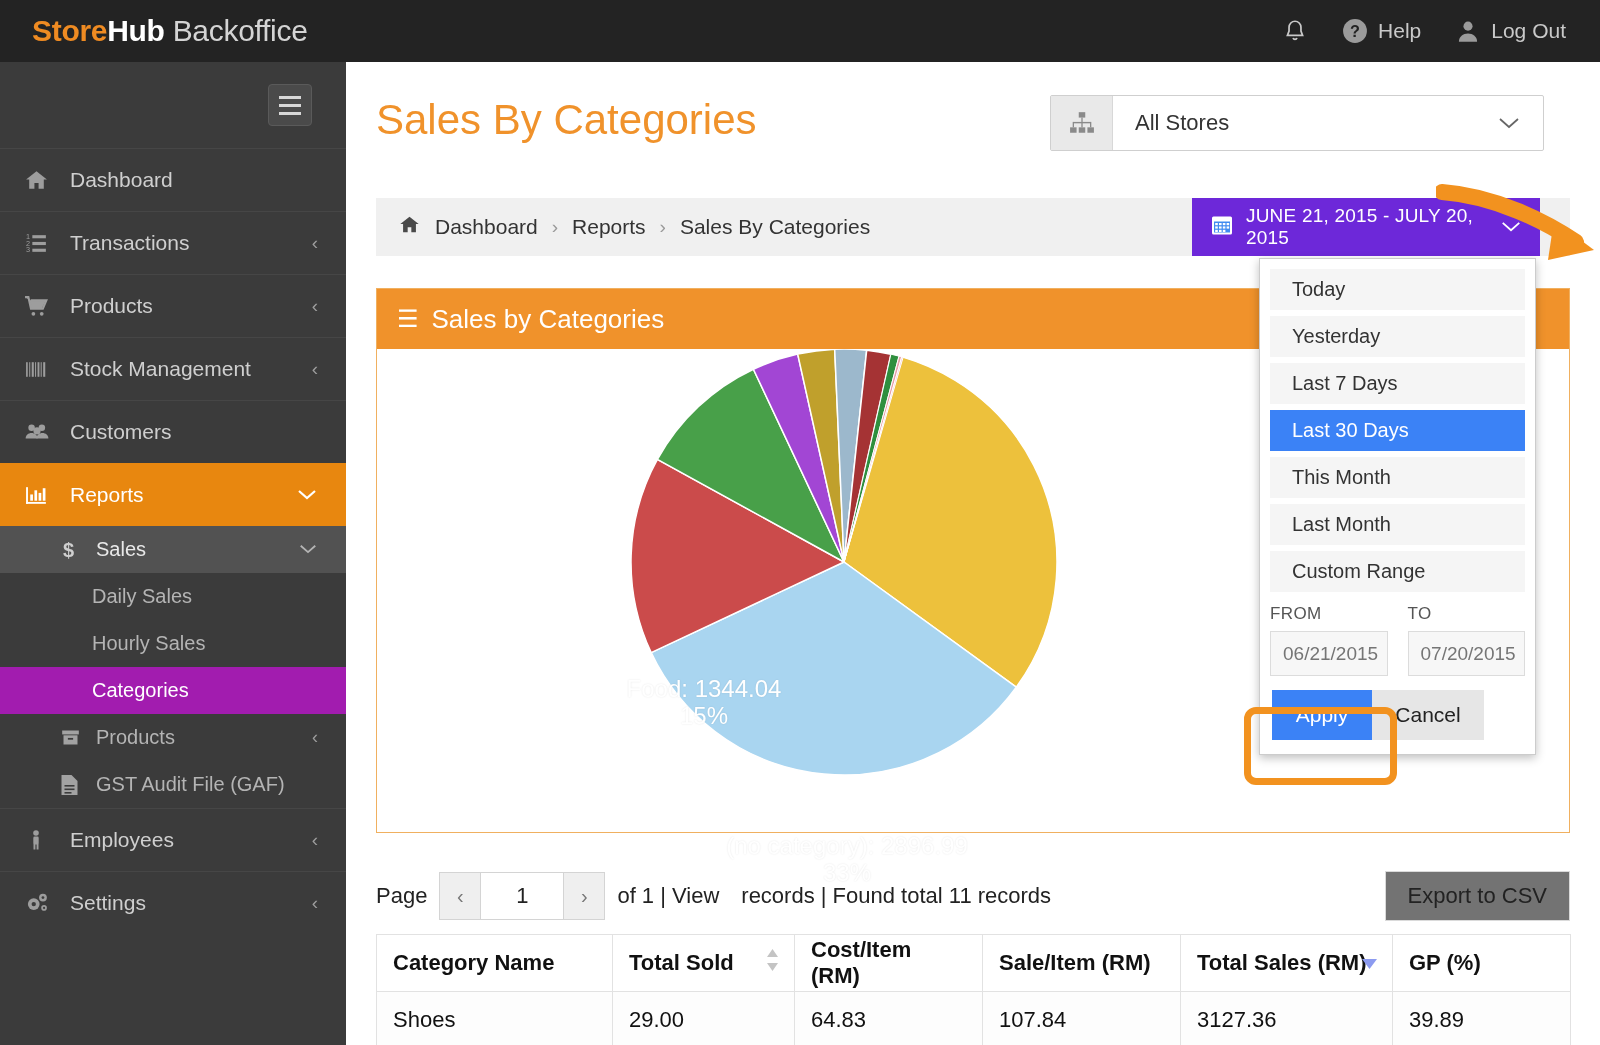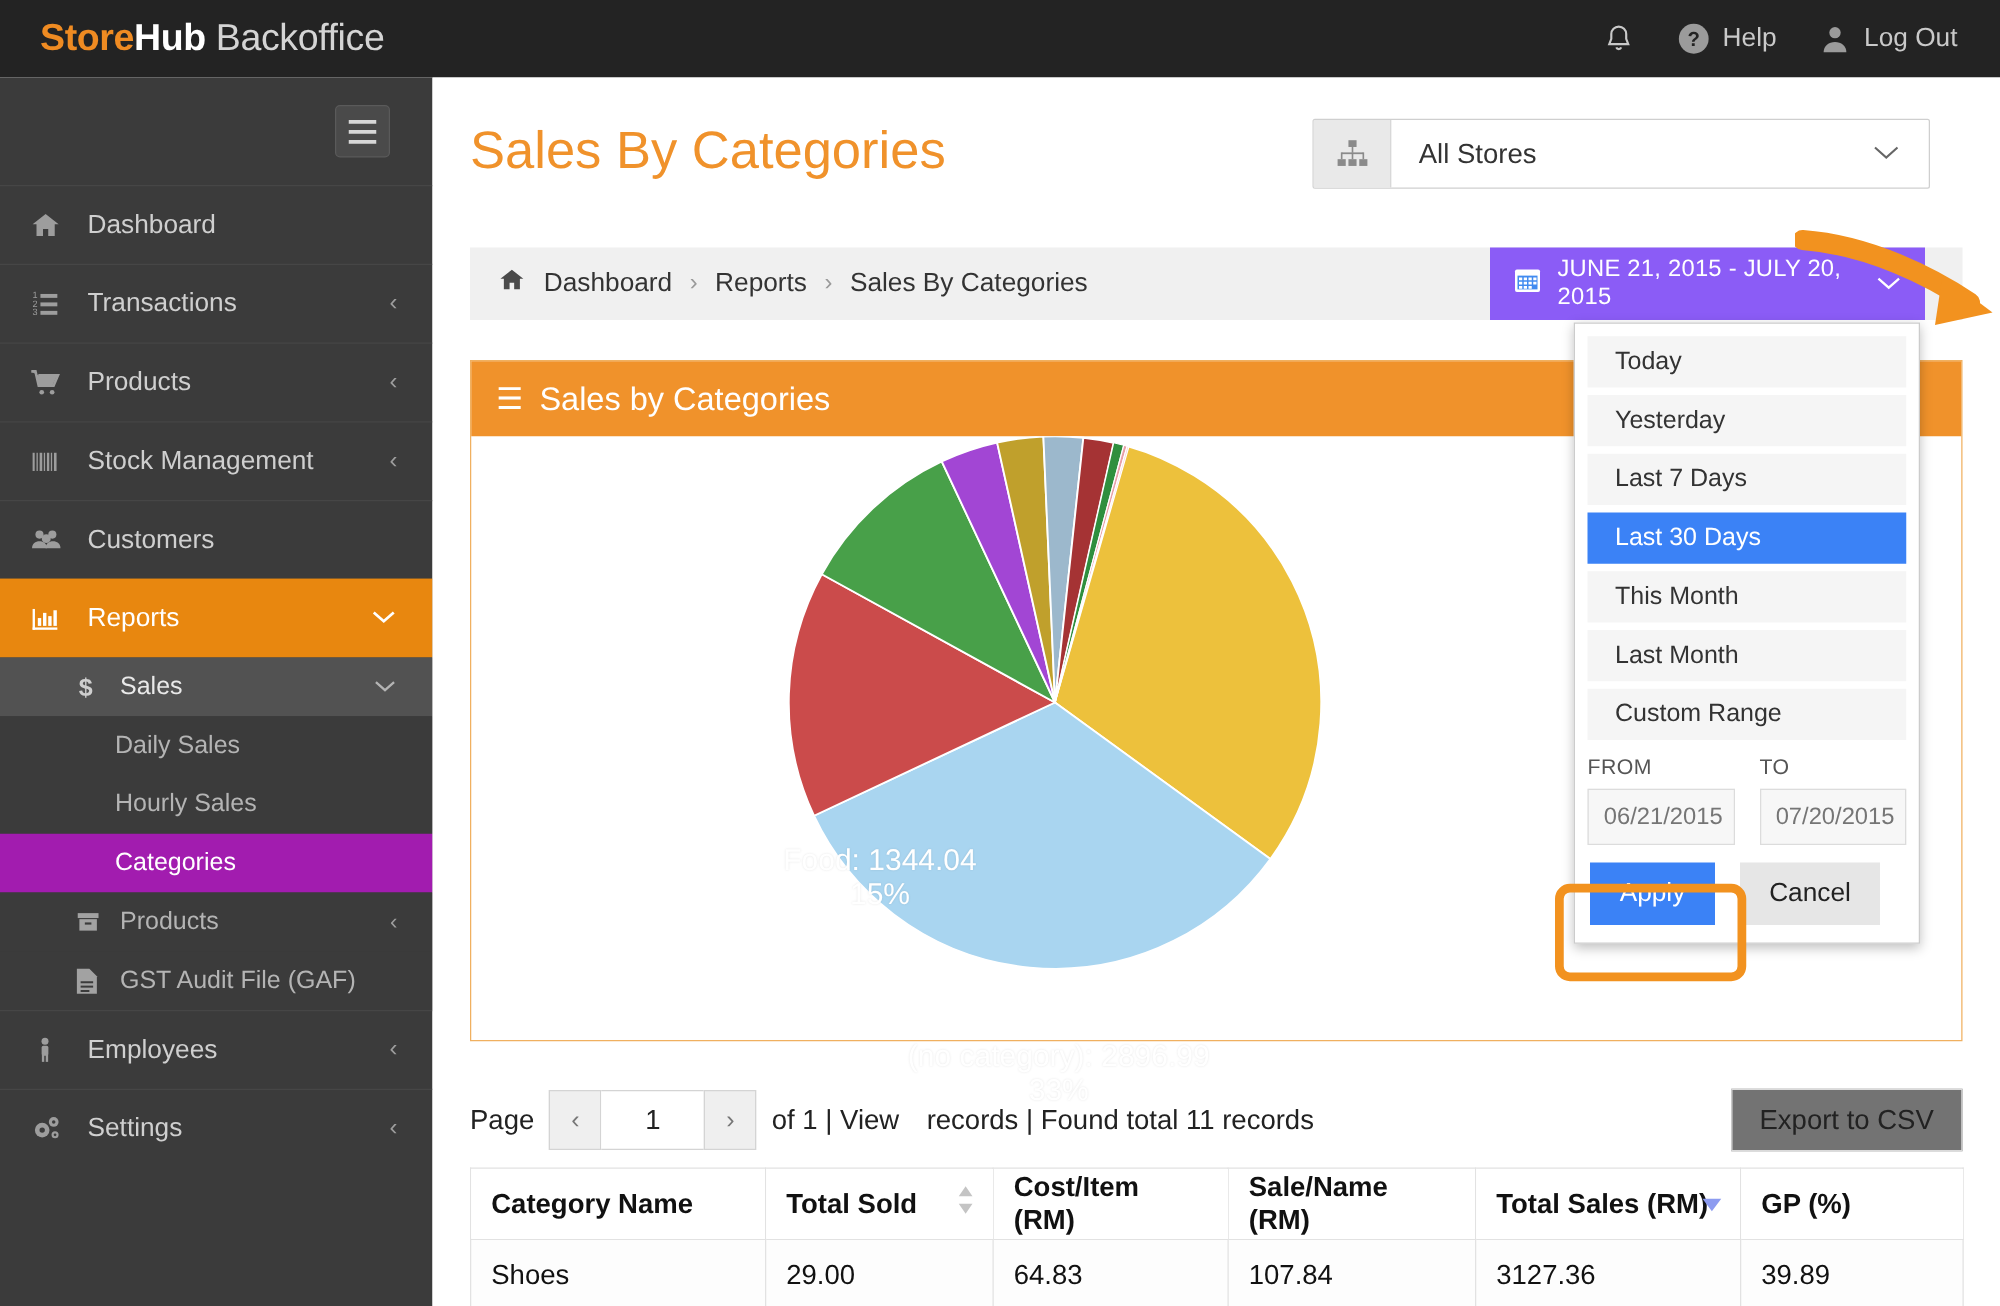--- a/index.html
+++ b/index.html
@@ -82,21 +82,21 @@
   .crumbbar {
     position: absolute; left: 30px; top: 136px; width: 1194px; height: 58px;
     background: #f0f0f0;
   }
   .crumbs { display: flex; align-items: center; height: 58px; padding-left: 22px; font-size: 21px; color: #333; gap: 14px; }
   .crumbs .sep { color: #9a9a9a; font-size: 19px; }
   .crumbs a { color: #333; text-decoration: none; cursor: pointer; }
 
   .daterange {
     position: absolute; left: 846px; top: 136px; width: 348px; height: 58px;
-    background: #8b5cf6; color: #fff; display: flex; align-items: center;
+    background: #6d28d9; color: #fff; display: flex; align-items: center;
     padding: 0 18px; font-size: 19px; cursor: pointer; letter-spacing: 0.2px;
   }
   .daterange .dtxt { margin-left: 12px; }
   .daterange .dchev { margin-left: auto; font-size: 18px; }
 
   
   .dropdown {
     position: absolute; left: 913px; top: 196px; width: 277px;
     background: #fff; border: 1px solid #ccc; box-shadow: 0 3px 9px rgba(0,0,0,.25);
     padding: 10px 0 4px 0; z-index: 40;
@@ -107,21 +107,21 @@
     font-size: 20px; color: #333; cursor: pointer;
   }
   .dd-item.sel { background: #3b82f6; color: #fff; }
   .dd-fields { display: flex; padding: 6px 10px 0 10px; gap: 20px; }
   .dd-col { flex: 1; }
   .dd-lab { font-size: 17px; color: #555; letter-spacing: .4px; margin-bottom: 7px; }
   .dd-inp {
     width: 100%; height: 45px; border: 1px solid #dcdcdc; background: #f7f7f7;
     font-size: 19px; color: #b9b9b9; padding-left: 12px; font-family: "Liberation Sans", sans-serif;
   }
-  .dd-btns { display: flex; gap: 20px; padding: 14px 10px 10px 12px; }
+  .dd-btns { display: flex; gap: 0; padding: 14px 10px 10px 12px; }
   .btn-apply {
     background: #3b82f6; color: #fff; border: none; width: 100px; height: 50px;
     font-size: 21px; cursor: pointer; font-family: "Liberation Sans", sans-serif;
   }
   .btn-cancel {
     background: #e6e6e6; color: #222; border: none; width: 112px; height: 50px;
     font-size: 21px; cursor: pointer; font-family: "Liberation Sans", sans-serif;
   }
   .apply-highlight {
     position: absolute; left: 898px; top: 645px; width: 153px; height: 78px;
@@ -549,21 +549,21 @@
           <th>
             <span>Total Sold</span>
             <span class="sorticon">
               <svg width="15" height="26" viewBox="0 0 15 26">
                   <path d="M7.5 2 13 10H2z" fill="#c4c4c4"></path>
                   <path d="M7.5 24 13 16H2z" fill="#c4c4c4"></path>
                 </svg>
             </span>
           </th>
           <th><span>Cost/Item (RM)</span></th>
-          <th><span>Sale/Name (RM)</span></th>
+          <th><span>Sale/Item (RM)</span></th>
           <th>
             <span>Total Sales (RM)</span>
             <span class="sorticon">
               <svg width="17" height="12" viewBox="0 0 17 12">
                   <path d="M8.5 11 16 1H1z" fill="#8c9bf0"></path>
                 </svg>
             </span>
           </th>
           <th><span>GP (%)</span></th>
         </tr>

